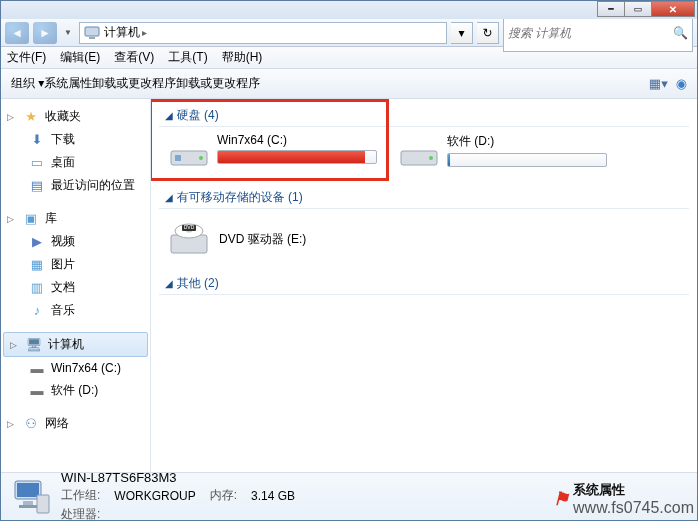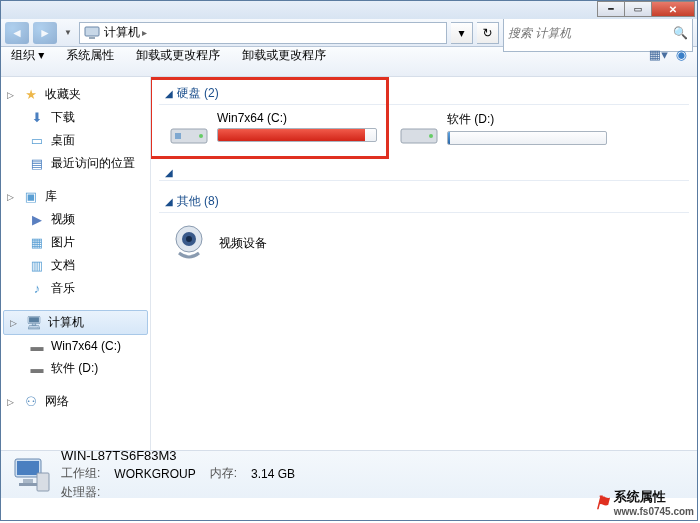--- a/index.html
+++ b/index.html
@@ -25,21 +25,21 @@
 .addr-refresh { width:22px; height:22px; border:1px solid #a6b8cc; border-left:none; background:linear-gradient(#fefefe,#eee); display:flex;align-items:center;justify-content:center; font-size:12px; }
 .searchbox { width: 190px; height: 38px; border: 1px solid #a6b8cc; background: #fff; display: flex; align-items: center; font-size: 12px; padding: 0 4px; color:#777; }
 .searchbox input { border:none; outline:none; flex:1; font-size:12px; font-style:italic; color:#888; }
 .search-icon { color:#4a6; font-size:12px; margin-left:4px; }
 
 
 .menubar { height: 22px; background: linear-gradient(#f9fbfd,#eef3f9); border-bottom:1px solid #d0d9e5; display:flex; align-items:center; padding:0 6px; font-size:12px; gap:14px; }
 .menuitem { cursor: default; }
 
 
-.toolbar { height: 30px; background: linear-gradient(#fafcfe,#e9eff7); border-bottom:1px solid #d6dee9; display:flex; align-items:flex-start; padding:0 10px; font-size:12px; gap:22px; }
+.toolbar { height: 30px; background: linear-gradient(#fafcfe,#e9eff7); border-bottom:1px solid #d6dee9; display:flex; align-items:center; padding:0 10px; font-size:12px; }
 .toolbar-right { margin-left:auto; display:flex; gap:8px; align-items:center;}
 .tool-icon { font-size:13px; color:#4a6fa0; }
 
 
 .body { display:flex; height: calc(100% - 18px - 28px - 22px - 30px - 48px); }
 .sidebar { width: 150px; border-right:1px solid #e0e6ee; background:#fff; overflow:auto; font-size:12px; padding:6px 0; }
 .tree-group { margin-bottom: 10px; }
 .tree-head { display:flex; align-items:center; padding:3px 6px; gap:6px; }
 .tree-head .caret { font-size:9px; color:#666; width:10px; }
 .tree-item { display:flex; align-items:center; padding:3px 6px 3px 28px; gap:6px; }
@@ -78,21 +78,21 @@
 
 
 .details { height:48px; border-top:1px solid #d6dee9; background:linear-gradient(#f4f8fc,#e9f1f9); display:flex; align-items:center; padding:4px 10px; font-size:12px; gap:10px; }
 .details-icon { width:40px; height:40px; }
 .details-text { display:grid; grid-template-columns:auto auto auto auto; gap:2px 14px; align-items:center; }
 .details-name { font-size:13px; grid-column: 1 / span 4;}
 .dlabel { color:#555; }
 
 
 .watermark { position:absolute; right:6px; bottom:6px; font-size:13px; color:#111; display:flex; align-items:center; gap:4px; font-weight:600;}
-.watermark .url { font-size:10px; color:#555; font-weight:700; display:block;}
+.watermark .url { font-size:16px; color:#555; font-weight:400; display:block;}
 .wm-icon { color:#e03020; font-size:18px; font-style:italic; font-weight:bold;}
 
 svg.drive-svg { width:40px; height:32px; }
 svg.computer-svg { width:40px; height:40px; }
 </style>
 </head>
 <body>
 
 <div class="window">
 
@@ -119,20 +119,27 @@
       <span class="addr-sep">▸</span>
     </div>
     <div class="addr-refresh">▾</div>
     <div class="addr-refresh">↻</div>
     <div class="searchbox">
       <input type="text" placeholder="搜索 计算机" style="">
       <span class="search-icon">🔍</span>
     </div>
   </div>
 
+  <div class="menubar">
+    <span class="menuitem">文件(F)</span>
+    <span class="menuitem">编辑(E)</span>
+    <span class="menuitem">查看(V)</span>
+    <span class="menuitem">工具(T)</span>
+    <span class="menuitem">帮助(H)</span>
+  </div>
 
   <div class="toolbar">
     <span>组织 ▾</span>
     <span>系统属性</span>
     <span>卸载或更改程序</span>
     <span>卸载或更改程序</span>
     <div class="toolbar-right">
       <span class="tool-icon">▦▾</span>
       <span class="tool-icon" style="color:#3a7fc8;">◉</span>
     </div>
@@ -209,21 +216,21 @@
           <span>网络</span>
         </div>
       </div>
 
     </div>
 
     <div class="main" style="position:relative;">
 
       <div class="section-head">
         <span class="caret">◢</span>
-        <span>硬盘 (2)</span>
+        <span>硬盘 (4)</span>
       </div>
       <div class="drives">
         <div class="drive">
           <div class="drive-icon">
             <svg class="drive-svg" viewBox="0 0 40 32">
                 <rect x="2" y="14" width="36" height="14" rx="2" fill="#d8dde4" stroke="#9aa5b2"></rect>
                 <rect x="6" y="18" width="6" height="6" fill="#7fa8d0"></rect>
                 <circle cx="32" cy="21" r="2" fill="#6c6"></circle>
               </svg>
           </div>
@@ -247,36 +254,38 @@
               <div class="drive-fill blue" style="width:1%;"></div>
             </div>
           </div>
         </div>
       </div>
 
       <div class="highlight-box" style="left:-2px; top:0px; width:240px; height:82px;"></div>
 
       <div class="section-head">
         <span class="caret">◢</span>
-      </div>
-
-      <div class="section-head" style="margin-top:8px;">
-        <span class="caret">◢</span>
-        <span>其他 (8)</span>
+        <span>有可移动存储的设备 (1)</span>
       </div>
       <div class="device-item">
         <div class="device-icon">
           <svg viewBox="0 0 40 40">
-              <circle cx="20" cy="16" r="13" fill="#dfe6ee" stroke="#8a9bb0"></circle>
-              <circle cx="20" cy="16" r="7" fill="#3a5a8a"></circle>
-              <circle cx="20" cy="16" r="3" fill="#152a4a"></circle>
-              <path d="M10 30 Q20 38 30 30" fill="none" stroke="#8a9bb0" stroke-width="3"></path>
+              <rect x="2" y="16" width="36" height="18" rx="2" fill="#d8dde4" stroke="#9aa5b2"></rect>
+              <ellipse cx="20" cy="12" rx="14" ry="7" fill="#fff" stroke="#aaa"></ellipse>
+              <ellipse cx="20" cy="12" rx="3" ry="1.5" fill="#ccc"></ellipse>
+              <rect x="13" y="6" width="14" height="6" rx="1" fill="#333"></rect>
+              <text x="20" y="10" font-size="5" fill="#fff" text-anchor="middle">DVD</text>
             </svg>
         </div>
-        <span>视频设备</span>
+        <span>DVD 驱动器 (E:)</span>
+      </div>
+
+      <div class="section-head" style="margin-top:8px;">
+        <span class="caret">◢</span>
+        <span>其他 (2)</span>
       </div>
 
     </div>
   </div>
 
   <div class="details">
     <div class="details-icon">
       <svg class="computer-svg" viewBox="0 0 40 40">
           <rect x="4" y="4" width="26" height="18" rx="2" fill="#cfe0f2" stroke="#6a8ab0"></rect>
           <rect x="6" y="6" width="22" height="14" fill="#4a7fc0"></rect>

